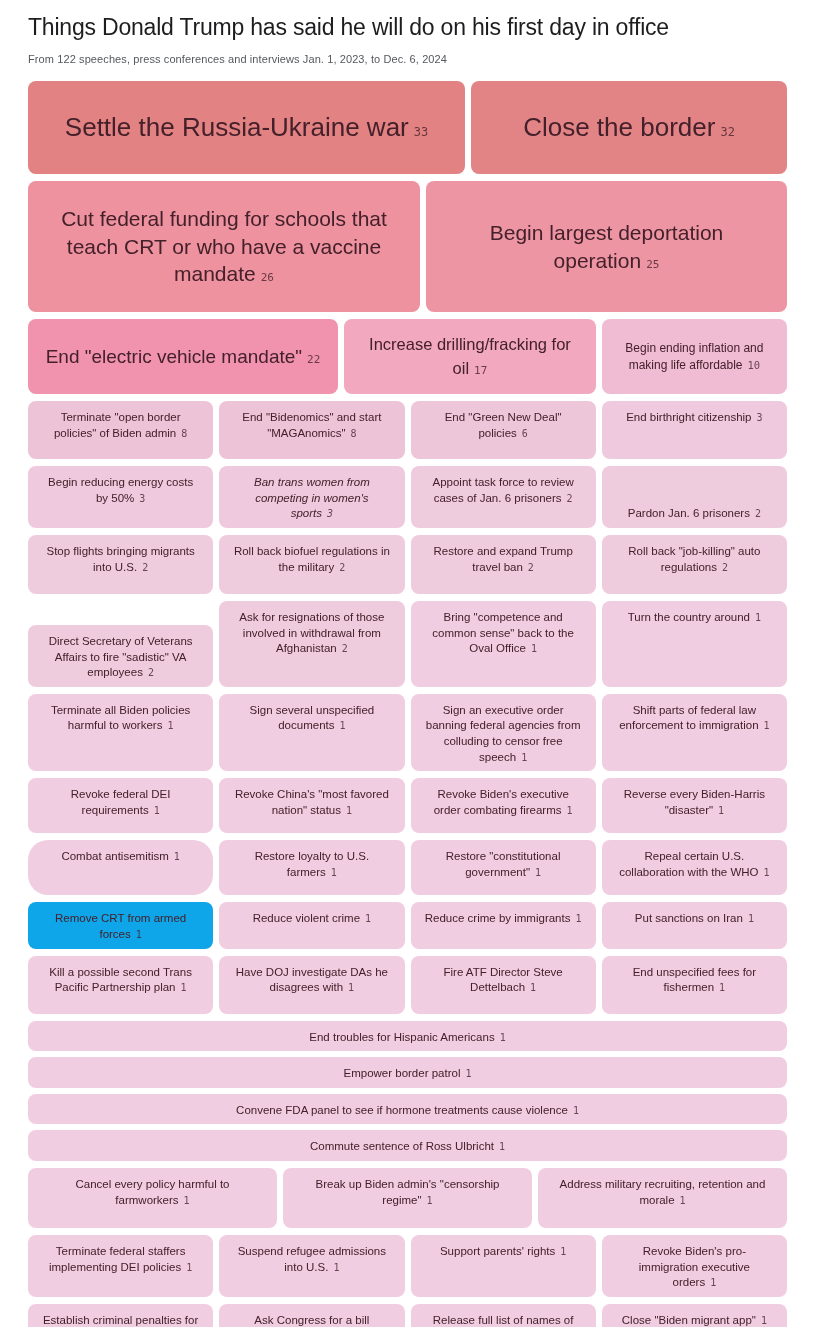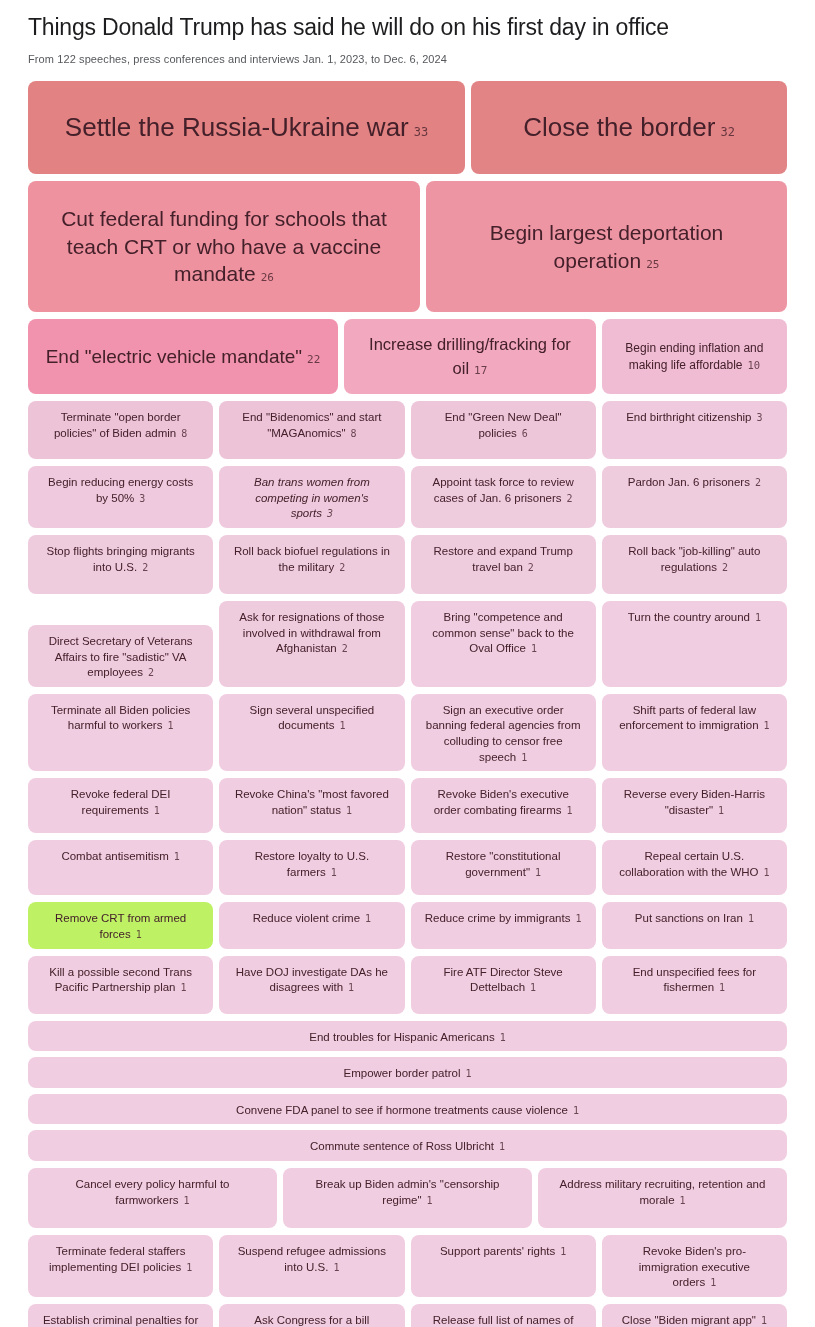--- a/index.html
+++ b/index.html
@@ -103,21 +103,21 @@
         <div class="tm-row" style="min-height: 59px;">
           <div class="tm-cell top tier-t6" style="background: rgb(239, 201, 221); color: rgb(68, 32, 42); flex: 1 1 0px;">
             <div class="inner"><span>Begin reducing energy costs by 50%</span><span class="cnt">3</span></div>
           </div>
           <div class="tm-cell top tier-t6" style="background: rgb(239, 201, 221); color: rgb(68, 32, 42); flex: 1 1 0px; font-style: italic;">
             <div class="inner"><span>Ban trans women from competing in women's sports</span><span class="cnt">3</span></div>
           </div>
           <div class="tm-cell top tier-t6" style="background: rgb(239, 203, 222); color: rgb(68, 32, 42); flex: 1 1 0px;">
             <div class="inner"><span>Appoint task force to review cases of Jan. 6 prisoners</span><span class="cnt">2</span></div>
           </div>
-          <div class="tm-cell top tier-t6" style="background: rgb(239, 203, 222); color: rgb(68, 32, 42); flex: 1 1 0px;">
+          <div class="tm-cell top tier-t6" style="background: rgb(239, 203, 222); color: rgb(68, 32, 42); flex: 1 1 0px; align-items: flex-end;">
             <div class="inner"><span>Pardon Jan. 6 prisoners</span><span class="cnt">2</span></div>
           </div>
         </div>
         <div class="tm-row" style="min-height: 59px;">
           <div class="tm-cell top tier-t6" style="background: rgb(239, 203, 222); color: rgb(68, 32, 42); flex: 1 1 0px;">
             <div class="inner"><span>Stop flights bringing migrants into U.S.</span><span class="cnt">2</span></div>
           </div>
           <div class="tm-cell top tier-t6" style="background: rgb(239, 203, 222); color: rgb(68, 32, 42); flex: 1 1 0px;">
             <div class="inner"><span>Roll back biofuel regulations in the military</span><span class="cnt">2</span></div>
           </div>
@@ -164,35 +164,35 @@
             <div class="inner"><span>Revoke China's "most favored nation" status</span><span class="cnt">1</span></div>
           </div>
           <div class="tm-cell top tier-t6" style="background: rgb(240, 205, 224); color: rgb(68, 32, 42); flex: 1 1 0px;">
             <div class="inner"><span>Revoke Biden's executive order combating firearms</span><span class="cnt">1</span></div>
           </div>
           <div class="tm-cell top tier-t6" style="background: rgb(240, 205, 224); color: rgb(68, 32, 42); flex: 1 1 0px;">
             <div class="inner"><span>Reverse every Biden-Harris "disaster"</span><span class="cnt">1</span></div>
           </div>
         </div>
         <div class="tm-row" style="min-height: 55px;">
-          <div class="tm-cell top tier-t6" style="background: rgb(240, 205, 224); color: rgb(68, 32, 42); flex: 1 1 0px;">
+          <div class="tm-cell top tier-t6" style="background: rgb(240, 205, 224); color: rgb(68, 32, 42); flex: 1 1 0px; border-radius: 20px;">
             <div class="inner"><span>Combat antisemitism</span><span class="cnt">1</span></div>
           </div>
           <div class="tm-cell top tier-t6" style="background: rgb(240, 205, 224); color: rgb(68, 32, 42); flex: 1 1 0px;">
             <div class="inner"><span>Restore loyalty to U.S. farmers</span><span class="cnt">1</span></div>
           </div>
           <div class="tm-cell top tier-t6" style="background: rgb(240, 205, 224); color: rgb(68, 32, 42); flex: 1 1 0px;">
             <div class="inner"><span>Restore "constitutional government"</span><span class="cnt">1</span></div>
           </div>
           <div class="tm-cell top tier-t6" style="background: rgb(240, 205, 224); color: rgb(68, 32, 42); flex: 1 1 0px;">
             <div class="inner"><span>Repeal certain U.S. collaboration with the WHO</span><span class="cnt">1</span></div>
           </div>
         </div>
         <div class="tm-row" style="min-height: 45px;">
-          <div class="tm-cell top tier-t6" style="background: #bef264; color: rgb(68, 32, 42); flex: 1 1 0px; justify-content: center;">
+          <div class="tm-cell top tier-t6" style="background: #0ea5e9; color: rgb(68, 32, 42); flex: 1 1 0px; justify-content: center;">
             <div class="inner"><span>Remove CRT from armed forces</span><span class="cnt">1</span></div>
           </div>
           <div class="tm-cell top tier-t6" style="background: rgb(240, 205, 224); color: rgb(68, 32, 42); flex: 1 1 0px;">
             <div class="inner"><span>Reduce violent crime</span><span class="cnt">1</span></div>
           </div>
           <div class="tm-cell top tier-t6" style="background: rgb(240, 205, 224); color: rgb(68, 32, 42); flex: 1 1 0px;">
             <div class="inner"><span>Reduce crime by immigrants</span><span class="cnt">1</span></div>
           </div>
           <div class="tm-cell top tier-t6" style="background: rgb(240, 205, 224); color: rgb(68, 32, 42); flex: 1 1 0px;">
             <div class="inner"><span>Put sanctions on Iran</span><span class="cnt">1</span></div>

